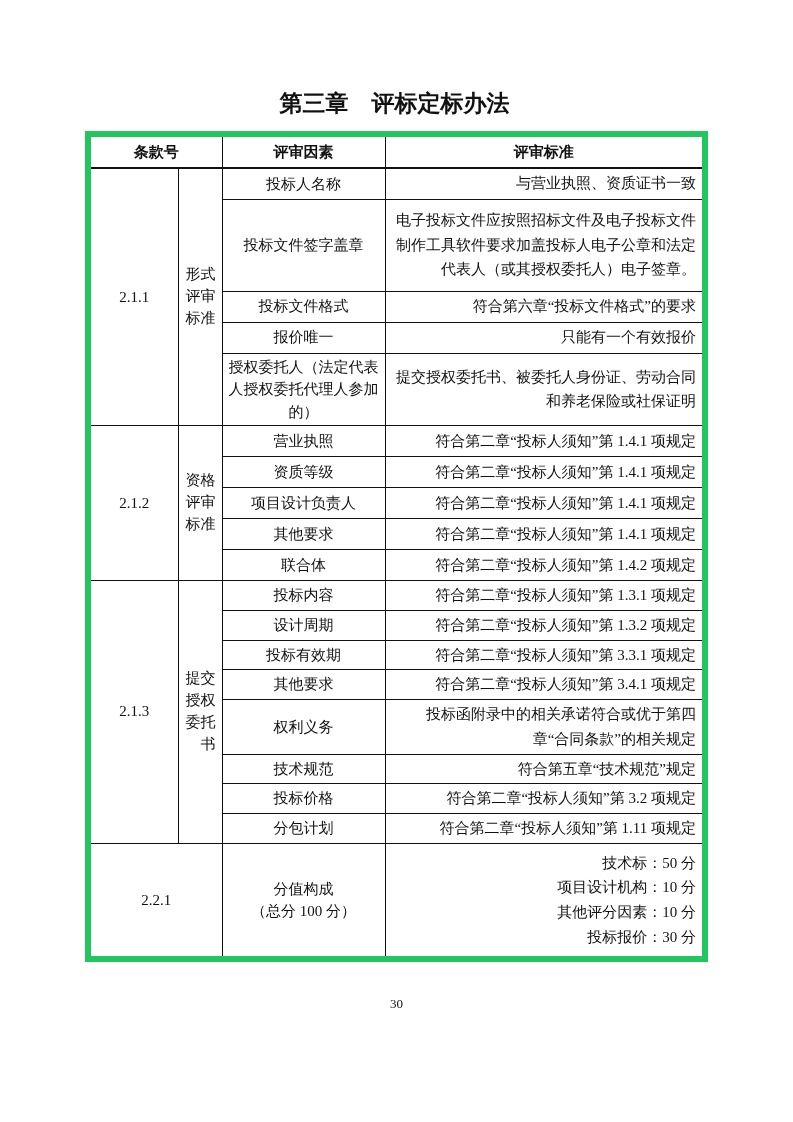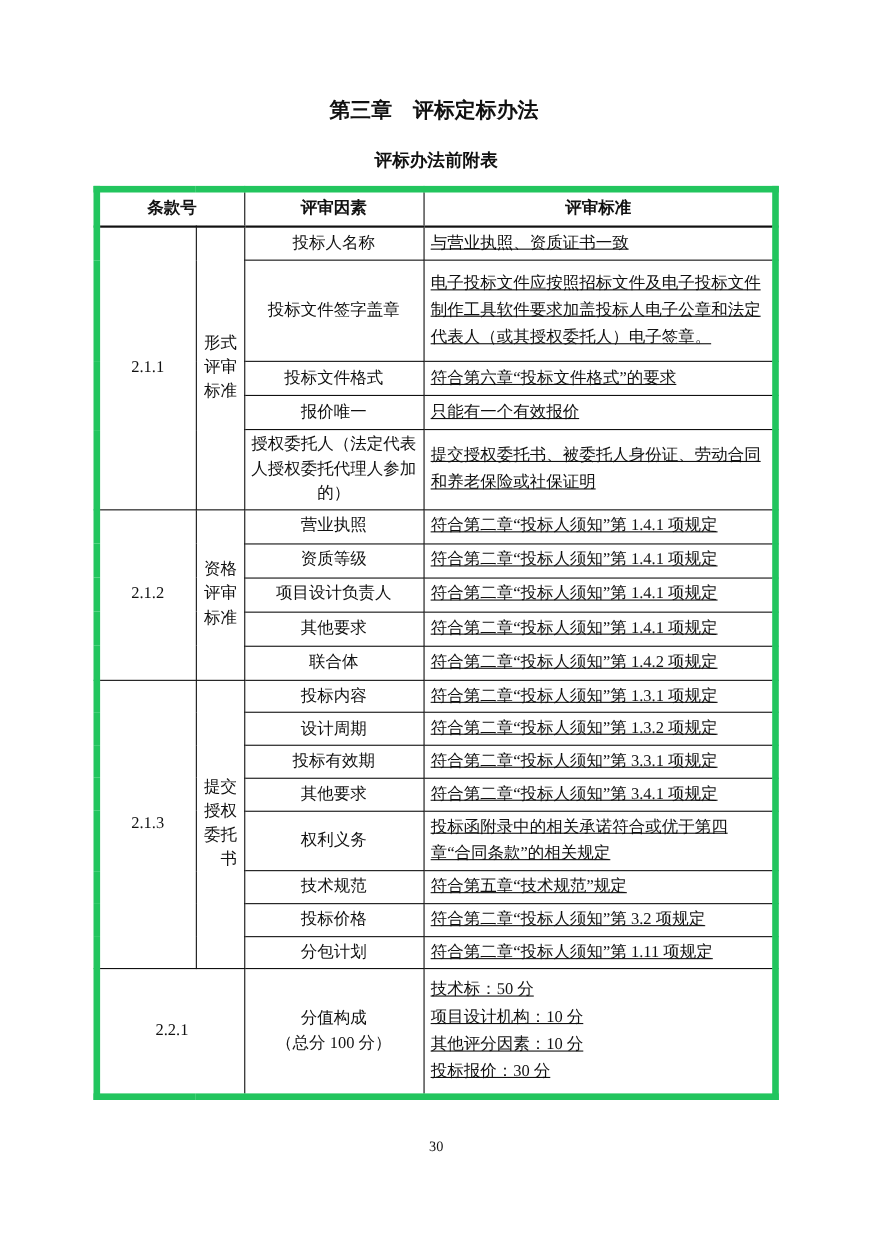--- a/index.html
+++ b/index.html
@@ -13,21 +13,21 @@
     position: relative;
     width: 793px;
     height: 1122px;
     margin: 0 auto;
     background: #ffffff;
     overflow: hidden;
   }
   .title {
     margin: 88px 4px 0 0;
     text-align: center;
-    font-size: 19px;
+    font-size: 23px;
     font-weight: bold;
     line-height: 1.35;
   }
   .subtitle {
     margin: 16px 0 0 0;
     text-align: center;
     font-size: 23px;
     font-weight: bold;
     line-height: 1.35;
   }
@@ -67,39 +67,37 @@
     padding: 2px 5px;
     line-height: 1.45;
   }
   td.factor {
     text-align: center;
     line-height: 1.5;
     white-space: pre-line;
     padding: 2px 8px;
   }
   td.standard {
-    text-align: left;
+    text-align: right;
     line-height: 1.65;
     white-space: pre-line;
     padding: 3px 9px;
-    text-decoration: underline;
   }
   .page-number {
     margin-top: 34px;
     text-align: center;
     font-size: 13px;
   }
 </style>
 </head>
 <body>
 
 <div class="page">
 
   <h1 class="title">第三章　评标定标办法</h1>
-  <div class="caption">评标办法前附表</div>
 
   <table class="eval">
     <colgroup>
       <col style="width:90px">
       <col style="width:44px">
       <col style="width:163px">
       <col style="width:320px">
     </colgroup>
     <thead>
       <tr>

